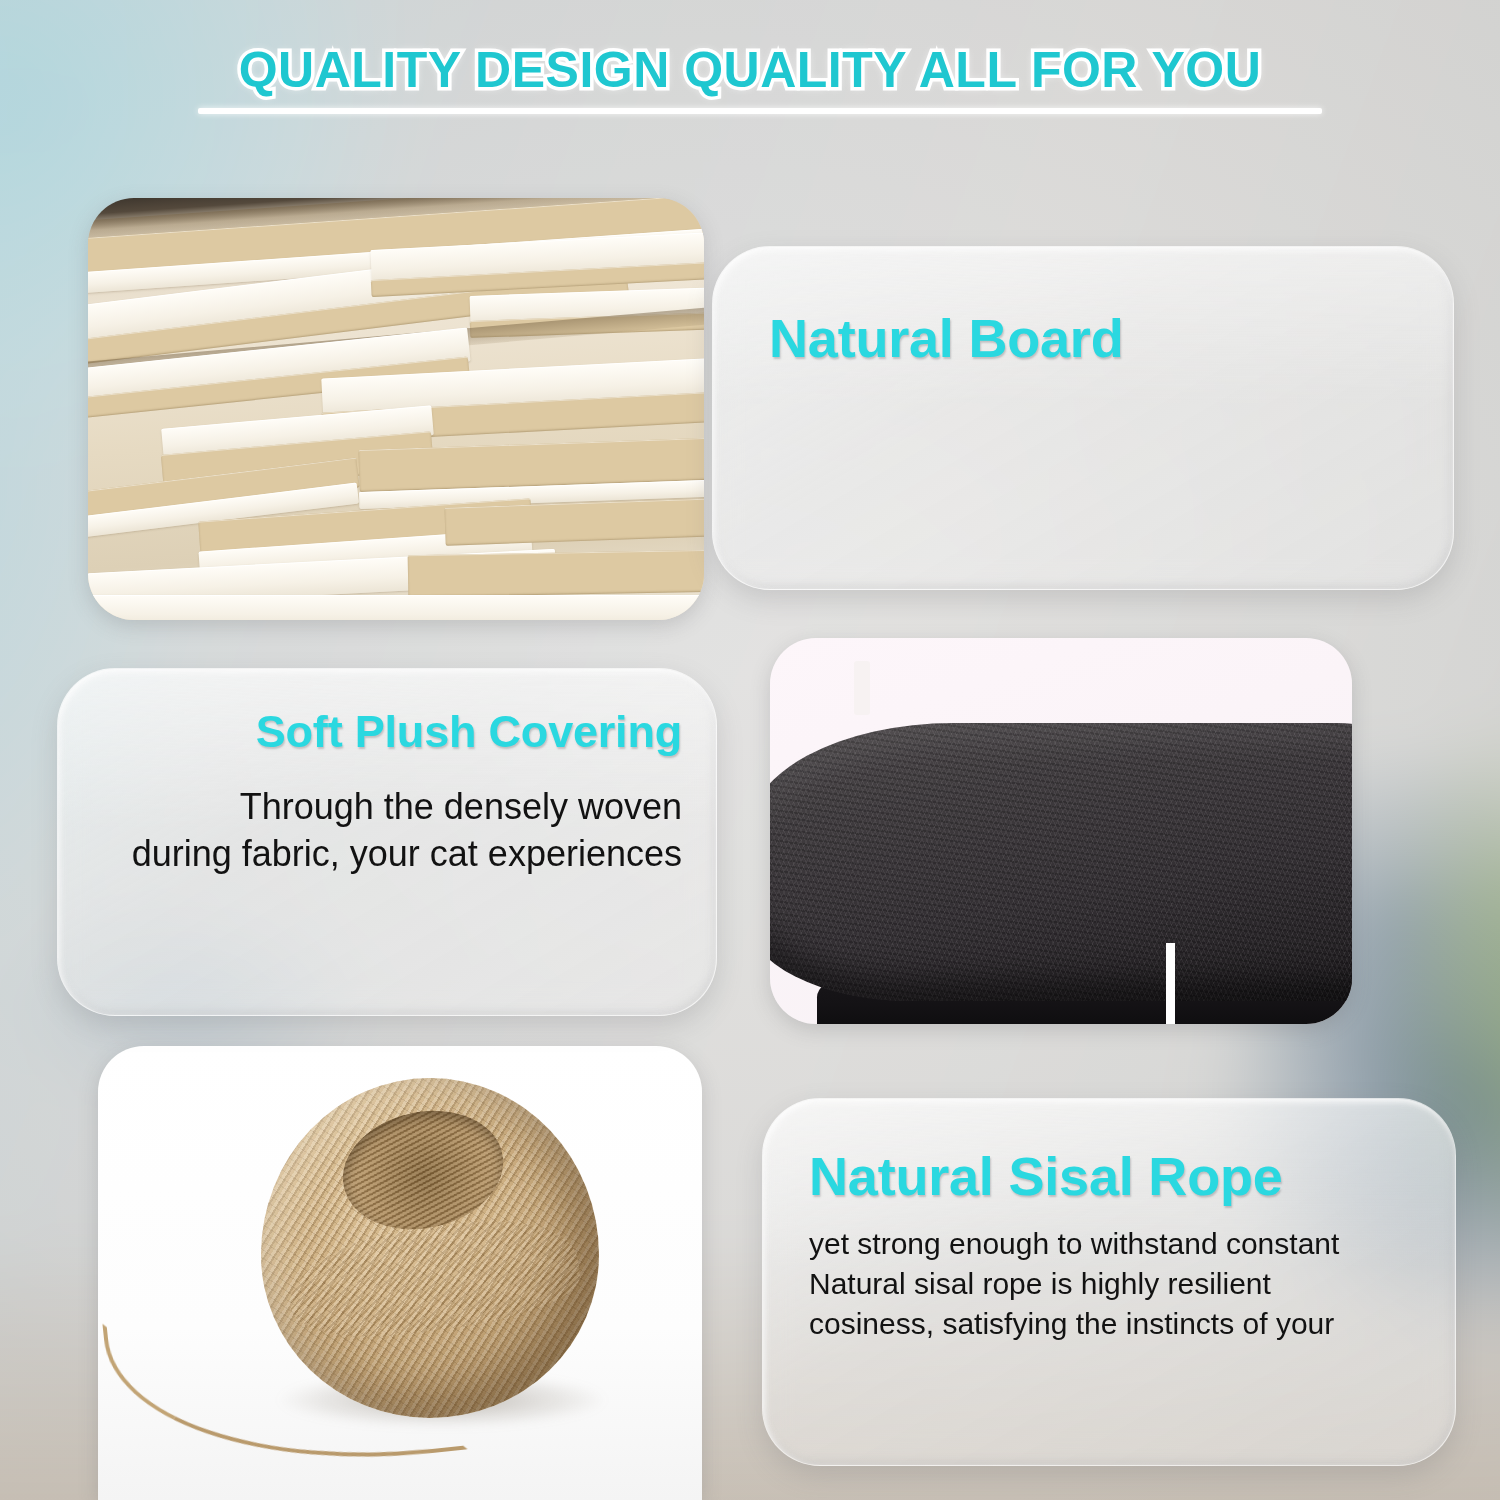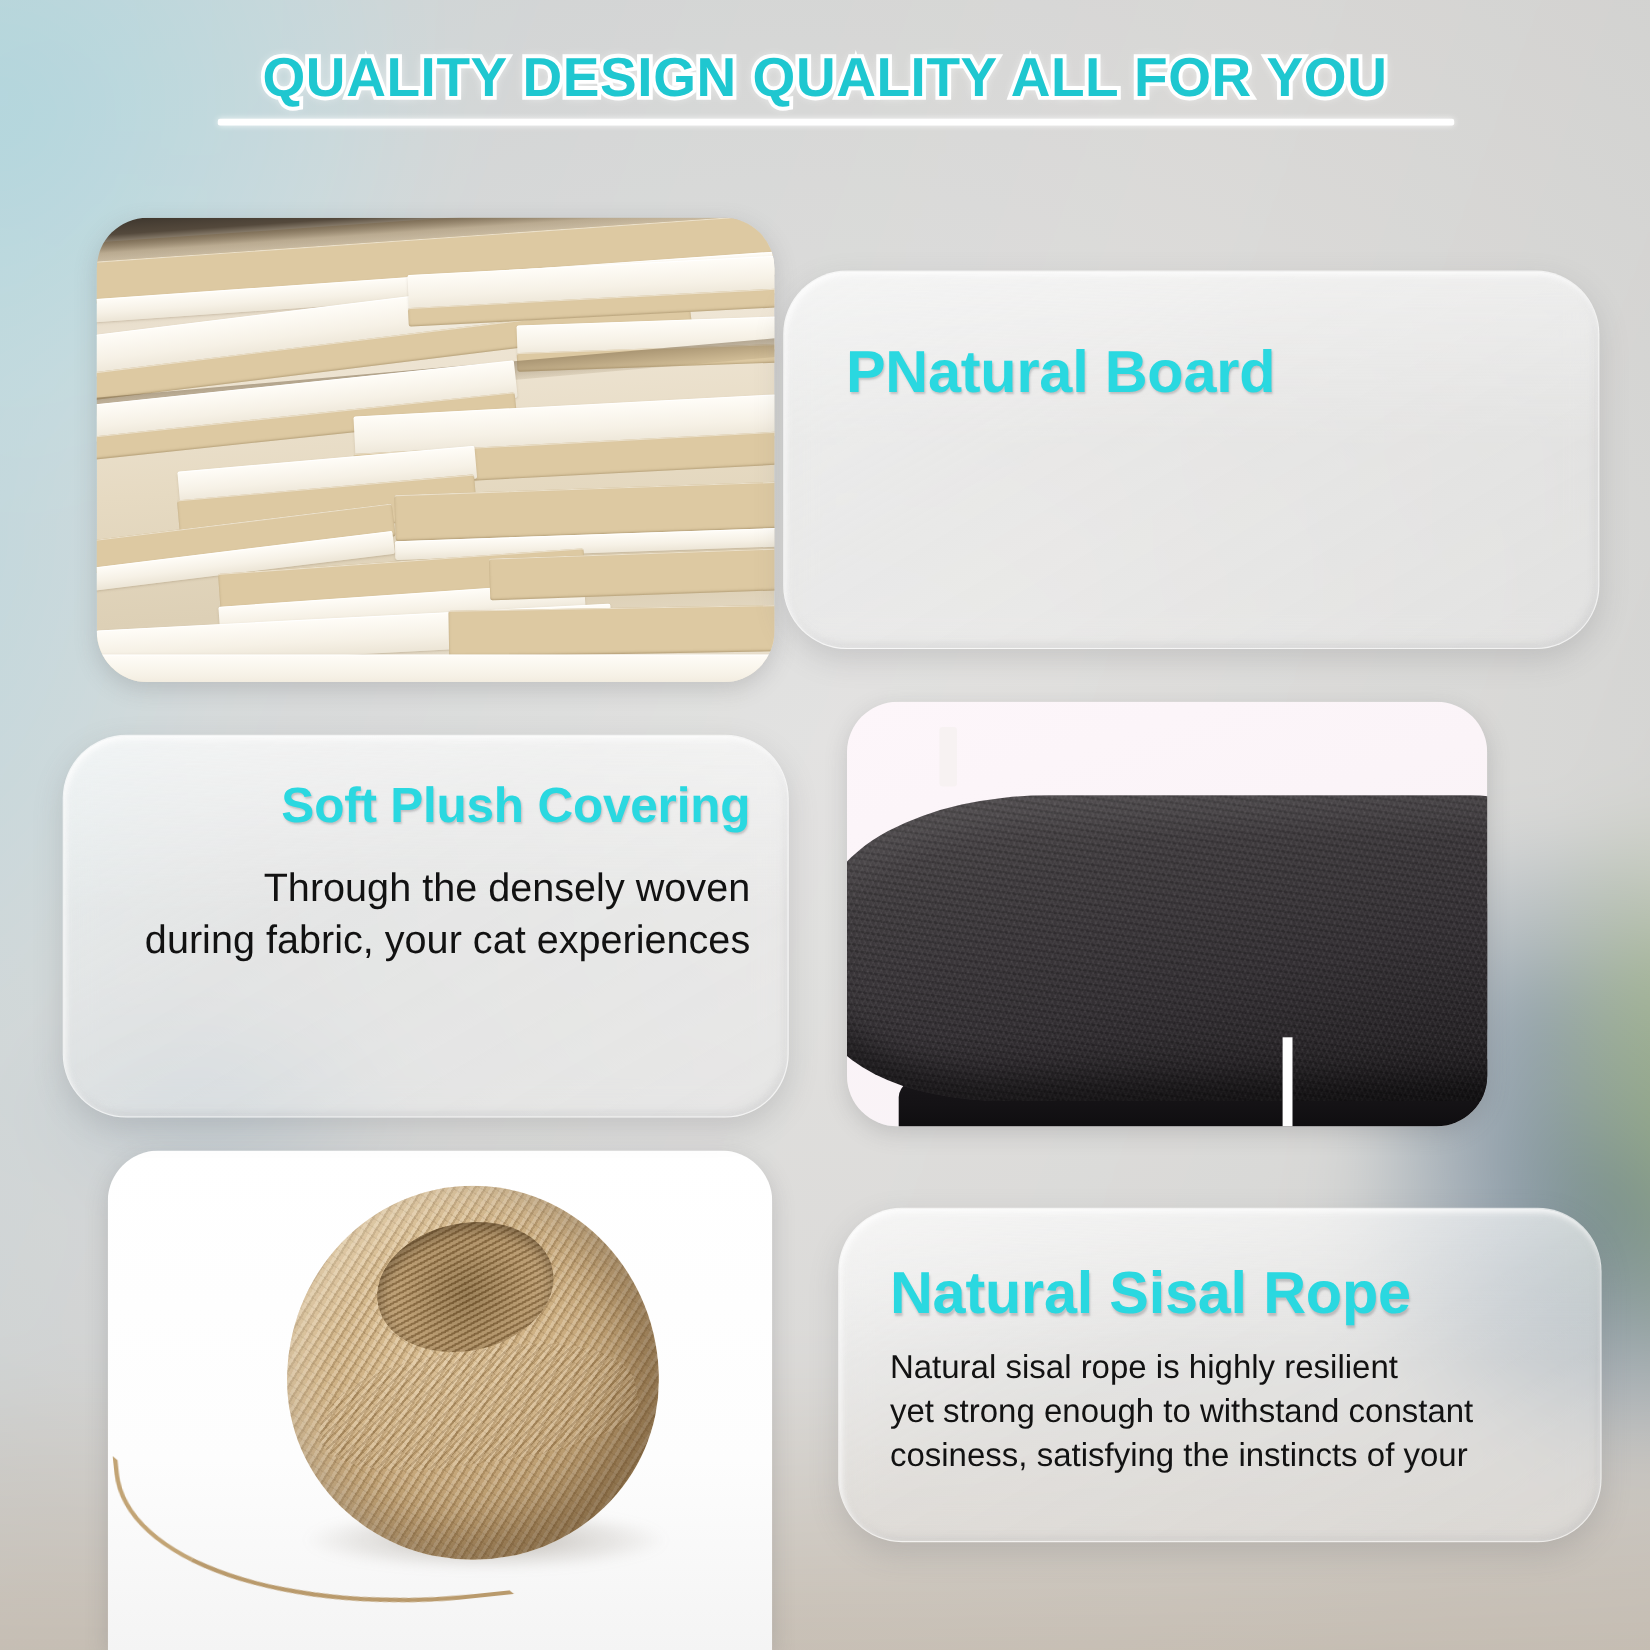--- a/index.html
+++ b/index.html
@@ -265,21 +265,21 @@
     content: "";
     position: absolute;
     left: 0; top: 0;
     width: 100%; height: 46%;
     background: linear-gradient(to bottom, rgba(255,255,255,.40), rgba(255,255,255,0));
     pointer-events: none;
   }
 
   .card-board { left: 712px; top: 246px; width: 742px; height: 344px; }
   .card-plush { left: 57px;  top: 668px; width: 660px; height: 348px; }
-  .card-rope  { left: 762px; top: 1098px; width: 694px; height: 304px; }
+  .card-rope  { left: 762px; top: 1098px; width: 694px; height: 368px; }
 
   .card-inner { position: relative; z-index: 2; }
 
   .card-title {
     color: #2ad8e0;
     font-weight: bold;
     line-height: 1.1;
     letter-spacing: -0.2px;
     text-shadow: 1px 2px 2px rgba(90,90,95,.30);
     white-space: nowrap;
@@ -364,38 +364,38 @@
       <div class="rope-tail"></div>
       <div class="rope-ball">
         <div class="rope-band"></div>
         <div class="rope-core"></div>
       </div>
     </div>
   </div>
 
   <div class="glass card-board">
     <div class="card-inner">
-      <div class="card-title">PNatural Board</div>
+      <div class="card-title">Natural Board</div>
     </div>
   </div>
 
   <div class="glass card-plush">
     <div class="card-inner">
       <div class="card-title">Soft Plush Covering</div>
       <div class="card-body">
         <div>Through the densely woven</div>
         <div>during fabric, your cat experiences</div>
       </div>
     </div>
   </div>
 
   <div class="glass card-rope">
     <div class="card-inner">
       <div class="card-title">Natural Sisal Rope</div>
       <div class="card-body">
+        <div>yet strong enough to withstand constant</div>
         <div>Natural sisal rope is highly resilient</div>
-        <div>yet strong enough to withstand constant</div>
         <div>cosiness, satisfying the instincts of your</div>
       </div>
     </div>
   </div>
 
 </div>
 
 </body></html>

